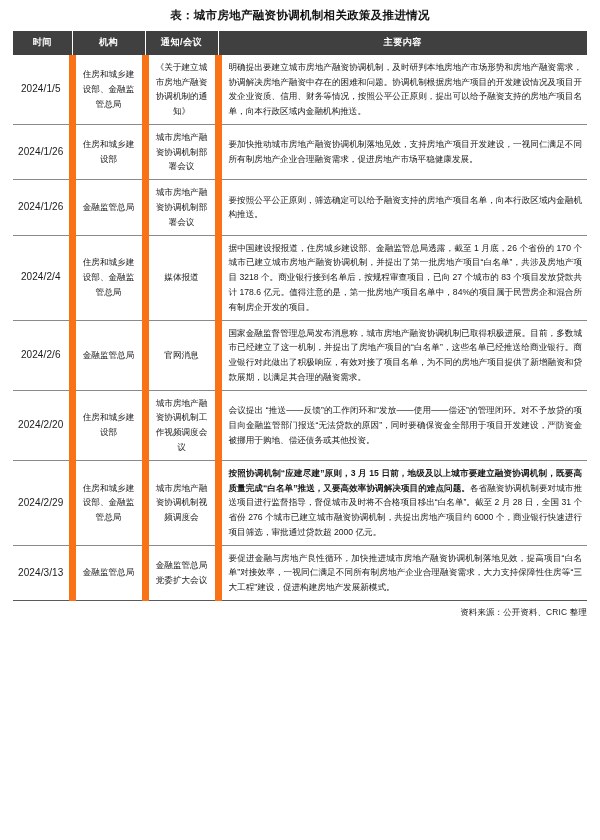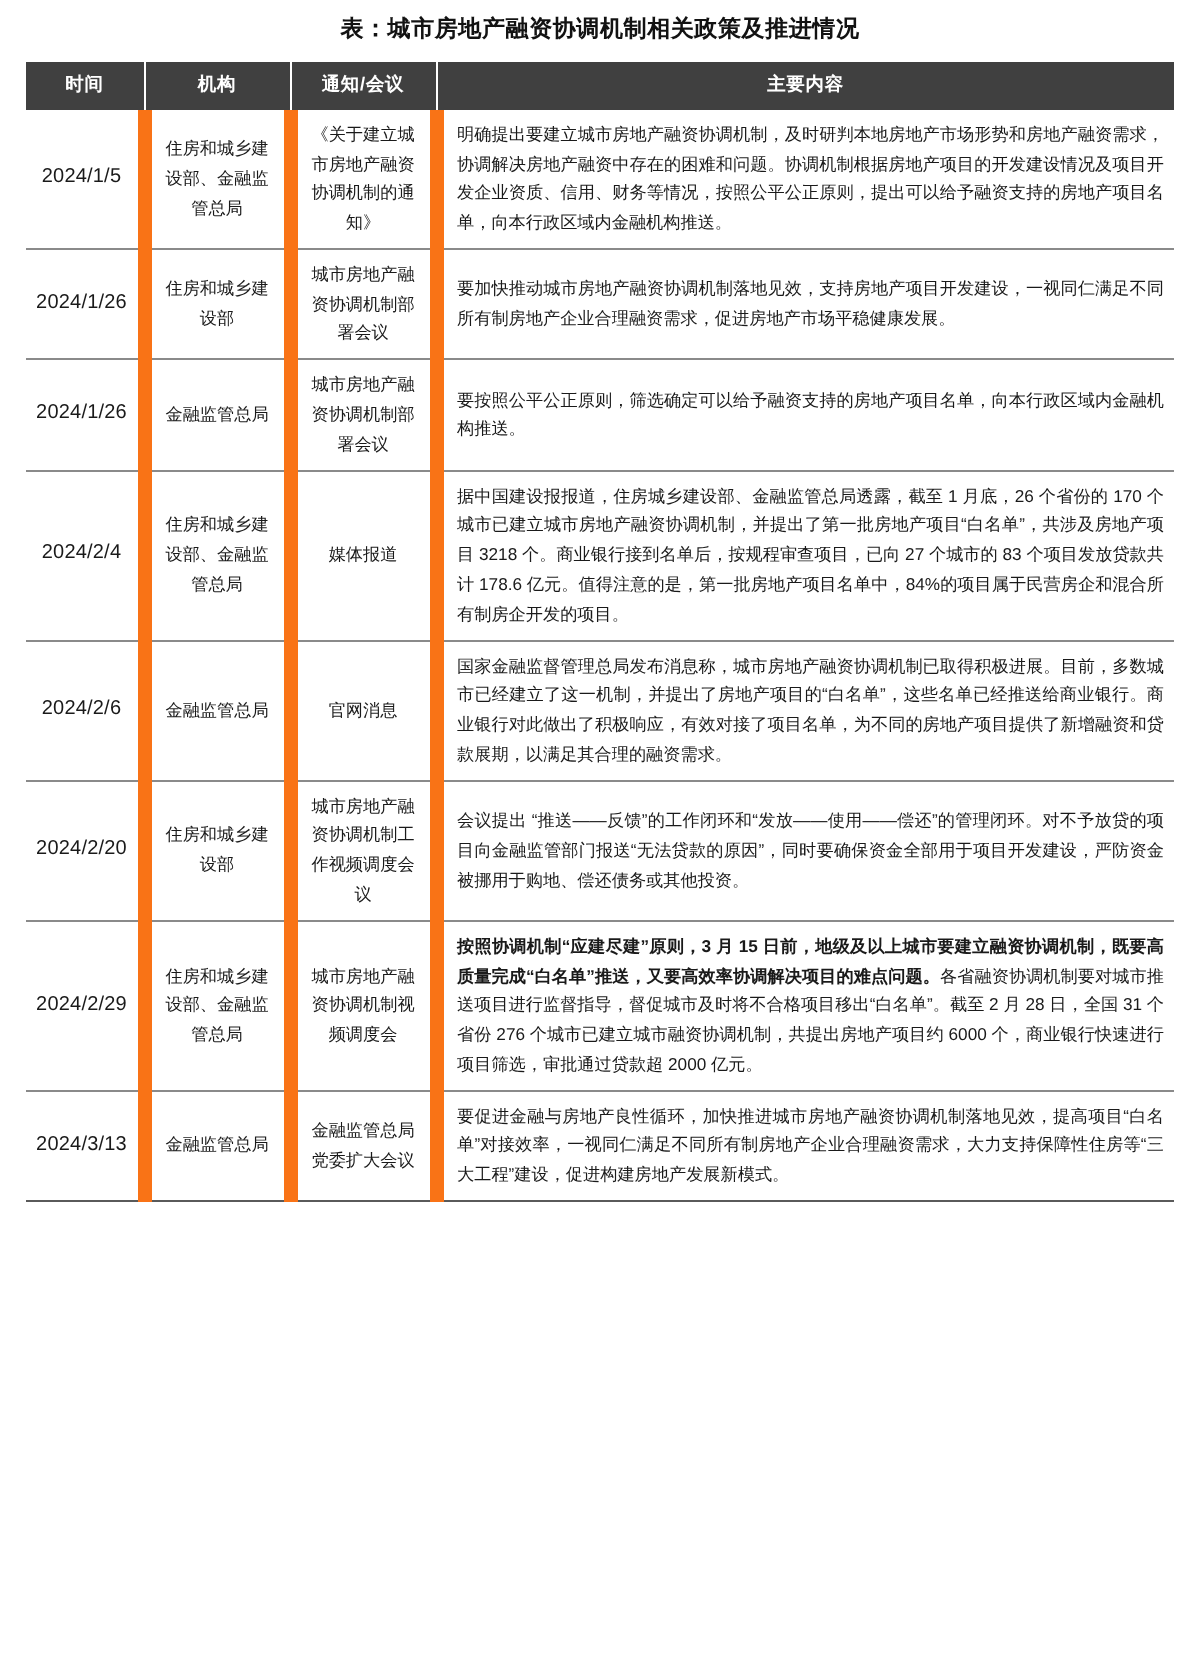--- a/index.html
+++ b/index.html
@@ -161,14 +161,15 @@
         </tr>
         <tr>
           <td class="cell-time">2024/3/13</td>
           <td class="cell-org">金融监管总局</td>
           <td class="cell-notice">金融监管总局党委扩大会议</td>
           <td class="cell-main"><b class="bold-lead"></b><span>要促进金融与房地产良性循环，加快推进城市房地产融资协调机制落地见效，提高项目“白名单”对接效率，一视同仁满足不同所有制房地产企业合理融资需求，大力支持保障性住房等“三大工程”建设，促进构建房地产发展新模式。</span></td>
         </tr>
       </tbody>
   </table>
 
+  <div class="source-note">资料来源：公开资料、CRIC 整理</div>
 
 </div>
 
 </body></html>

